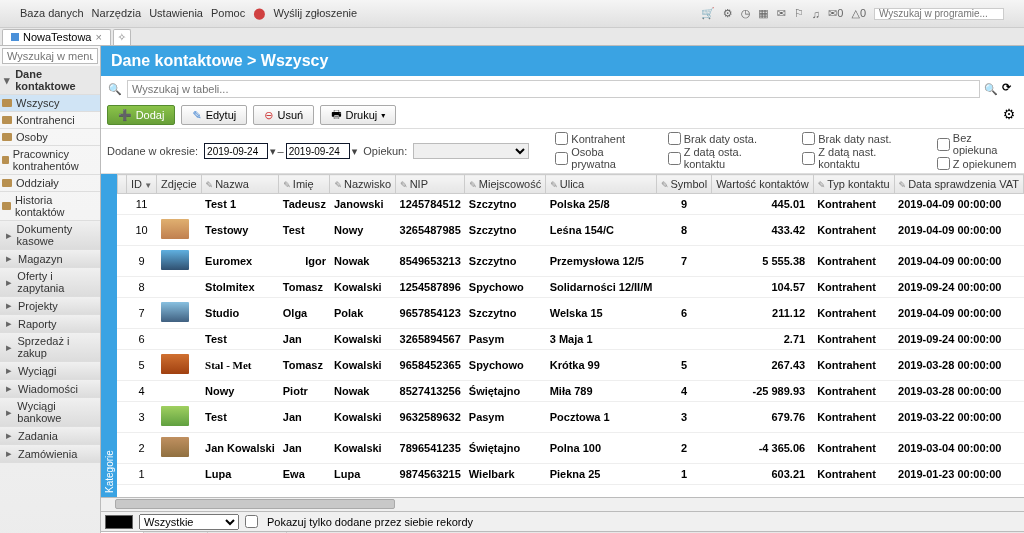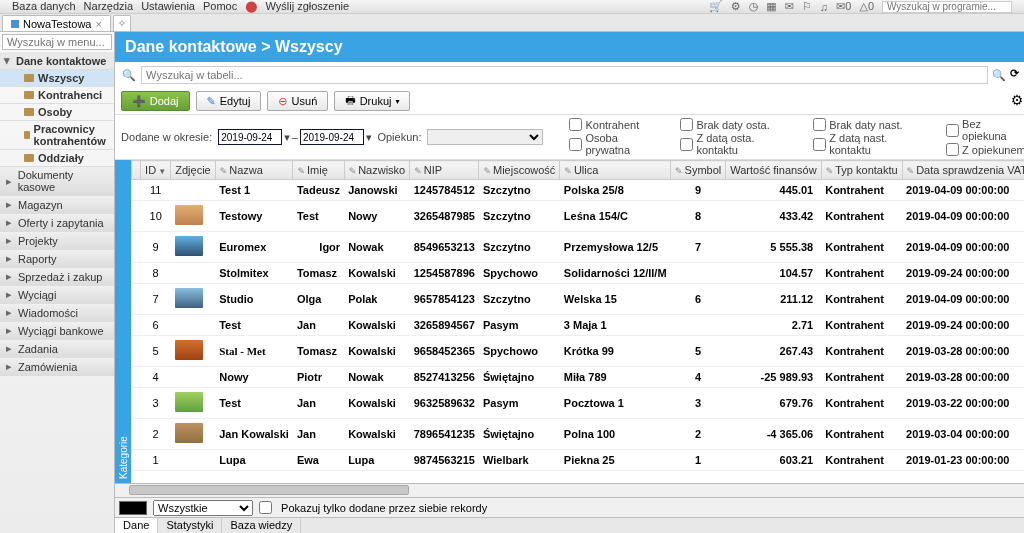--- a/index.html
+++ b/index.html
@@ -1,36 +1,36 @@
 <!DOCTYPE html>
 <html><head>
 <meta charset="utf-8">
 <style>
 * { margin: 0; padding: 0; box-sizing: border-box; font-family: Tahoma, Arial, sans-serif; font-size: 11px; }
 body { background: #e8e8e8; width: 1024px; height: 533px; overflow: hidden; }
-.topbar { height: 14px; background: linear-gradient(#f5f5f5,#e0e0e0); border-bottom: 1px solid #ccc; display: flex; align-items: center; padding: 0 12px; }
+.topbar { height: 28px; background: linear-gradient(#f5f5f5,#e0e0e0); border-bottom: 1px solid #ccc; display: flex; align-items: center; padding: 0 20px; }
 .topbar .menu { display: flex; gap: 8px; color: #333; }
 .topbar .menu span { cursor: pointer; }
 .topbar .spacer { flex: 1; }
 .topbar .icons { display: flex; gap: 8px; align-items: center; color: #666; }
 .topbar .icons span { cursor: pointer; }
 .topbar .search { width: 130px; height: 12px; border: 1px solid #ccc; padding: 0 4px; color: #999; font-size: 10px; }
-.tabbar { height: 18px; background: #e8e8e8; border-bottom: 1px solid #bbb; display: flex; align-items: flex-end; padding-left: 2px; }
+.tabbar { height: 18px; background: #e8e8e8; border-bottom: 1px solid #bbb; display: flex; align-items: center; padding-left: 2px; }
 .tab { height: 16px; padding: 1px 8px; background: #fff; border: 1px solid #bbb; border-bottom: none; border-radius: 2px 2px 0 0; display: flex; align-items: center; gap: 4px; margin-right: 2px; }
 .tab .ticon { width: 8px; height: 8px; background: #4a90d9; }
 .tab .close { color: #888; cursor: pointer; }
 .tab.plus { width: 18px; justify-content: center; color: #888; }
 .main { display: flex; height: calc(100% - 32px); }
 .sidebar { width: 136px; background: linear-gradient(#f8f8f8,#ececec); border-right: 1px solid #bbb; display: flex; flex-direction: column; }
 .sidebar-search { padding: 2px; }
 .sidebar-search input { width: 100%; height: 16px; border: 1px solid #bbb; padding: 0 4px; color: #999; }
 .tree { flex: 1; overflow: auto; }
 .tree-item { padding: 2px 4px 2px 8px; display: flex; align-items: center; gap: 4px; color: #333; cursor: pointer; border-bottom: 1px solid #ddd; }
 .tree-item.group { font-weight: bold; background: #e8e8e8; padding-left: 4px; }
-.tree-item.child { padding-left: 24px; font-weight: bold; }
+.tree-item.child { padding-left: 2px; font-weight: normal; }
 .tree-item.selected { background: #d0e4f5; }
 .tree-item.section { background: linear-gradient(#f0f0f0,#dcdcdc); padding-left: 6px; }
 .tree-item .ticon { width: 10px; height: 8px; background: #b89050; border-radius: 1px; }
 .tree-item .expand { width: 8px; color: #666; }
 .content { flex: 1; display: flex; flex-direction: column; background: #fff; }
 .header-blue { background: #3aa3e3; color: #fff; padding: 6px 10px; font-weight: bold; font-size: 16px; }
 .searchrow { padding: 4px 6px; display: flex; align-items: center; gap: 4px; }
 .searchrow .sicon { width: 16px; height: 16px; color: #666; display: flex; align-items: center; justify-content: center; }
 .searchrow input { flex: 1; height: 18px; border: 1px solid #ccc; padding: 0 4px; color: #999; }
 .searchrow .refresh { width: 16px; height: 16px; cursor: pointer; font-weight: bold; }
@@ -133,20 +133,24 @@
           <span>Osoby</span>
         </div>
         <div class="tree-item child">
           <span class="ticon"></span>
           <span>Pracownicy kontrahentów</span>
         </div>
         <div class="tree-item child">
           <span class="ticon"></span>
           <span>Oddziały</span>
         </div>
+        <div class="tree-item child">
+          <span class="ticon"></span>
+          <span>Historia kontaktów</span>
+        </div>
         <div class="tree-item section">
           <span class="expand">▸</span>
           <span>Dokumenty kasowe</span>
         </div>
         <div class="tree-item section">
           <span class="expand">▸</span>
           <span>Magazyn</span>
         </div>
         <div class="tree-item section">
           <span class="expand">▸</span>
@@ -282,21 +286,21 @@
                 <th><span></span></th>
                 <th><span>ID</span><span class="sort"> ▼</span></th>
                 <th><span>Zdjęcie</span></th>
                 <th><span class="pencil">✎</span><span>Nazwa</span></th>
                 <th><span class="pencil">✎</span><span>Imię</span></th>
                 <th><span class="pencil">✎</span><span>Nazwisko</span></th>
                 <th><span class="pencil">✎</span><span>NIP</span></th>
                 <th><span class="pencil">✎</span><span>Miejscowość</span></th>
                 <th><span class="pencil">✎</span><span>Ulica</span></th>
                 <th><span class="pencil">✎</span><span>Symbol</span></th>
-                <th><span>Wartość finansów</span></th>
+                <th><span>Wartość kontaktów</span></th>
                 <th><span class="pencil">✎</span><span>Typ kontaktu</span></th>
                 <th><span class="pencil">✎</span><span>Data sprawdzenia VAT</span></th>
               </tr>
             </thead>
           <tbody id="tbody">
               <tr>
                 <td></td>
                 <td style="text-align: center;">11</td>
                 <td></td>
                 <td style="font-weight: bold;">Test 1</td>

